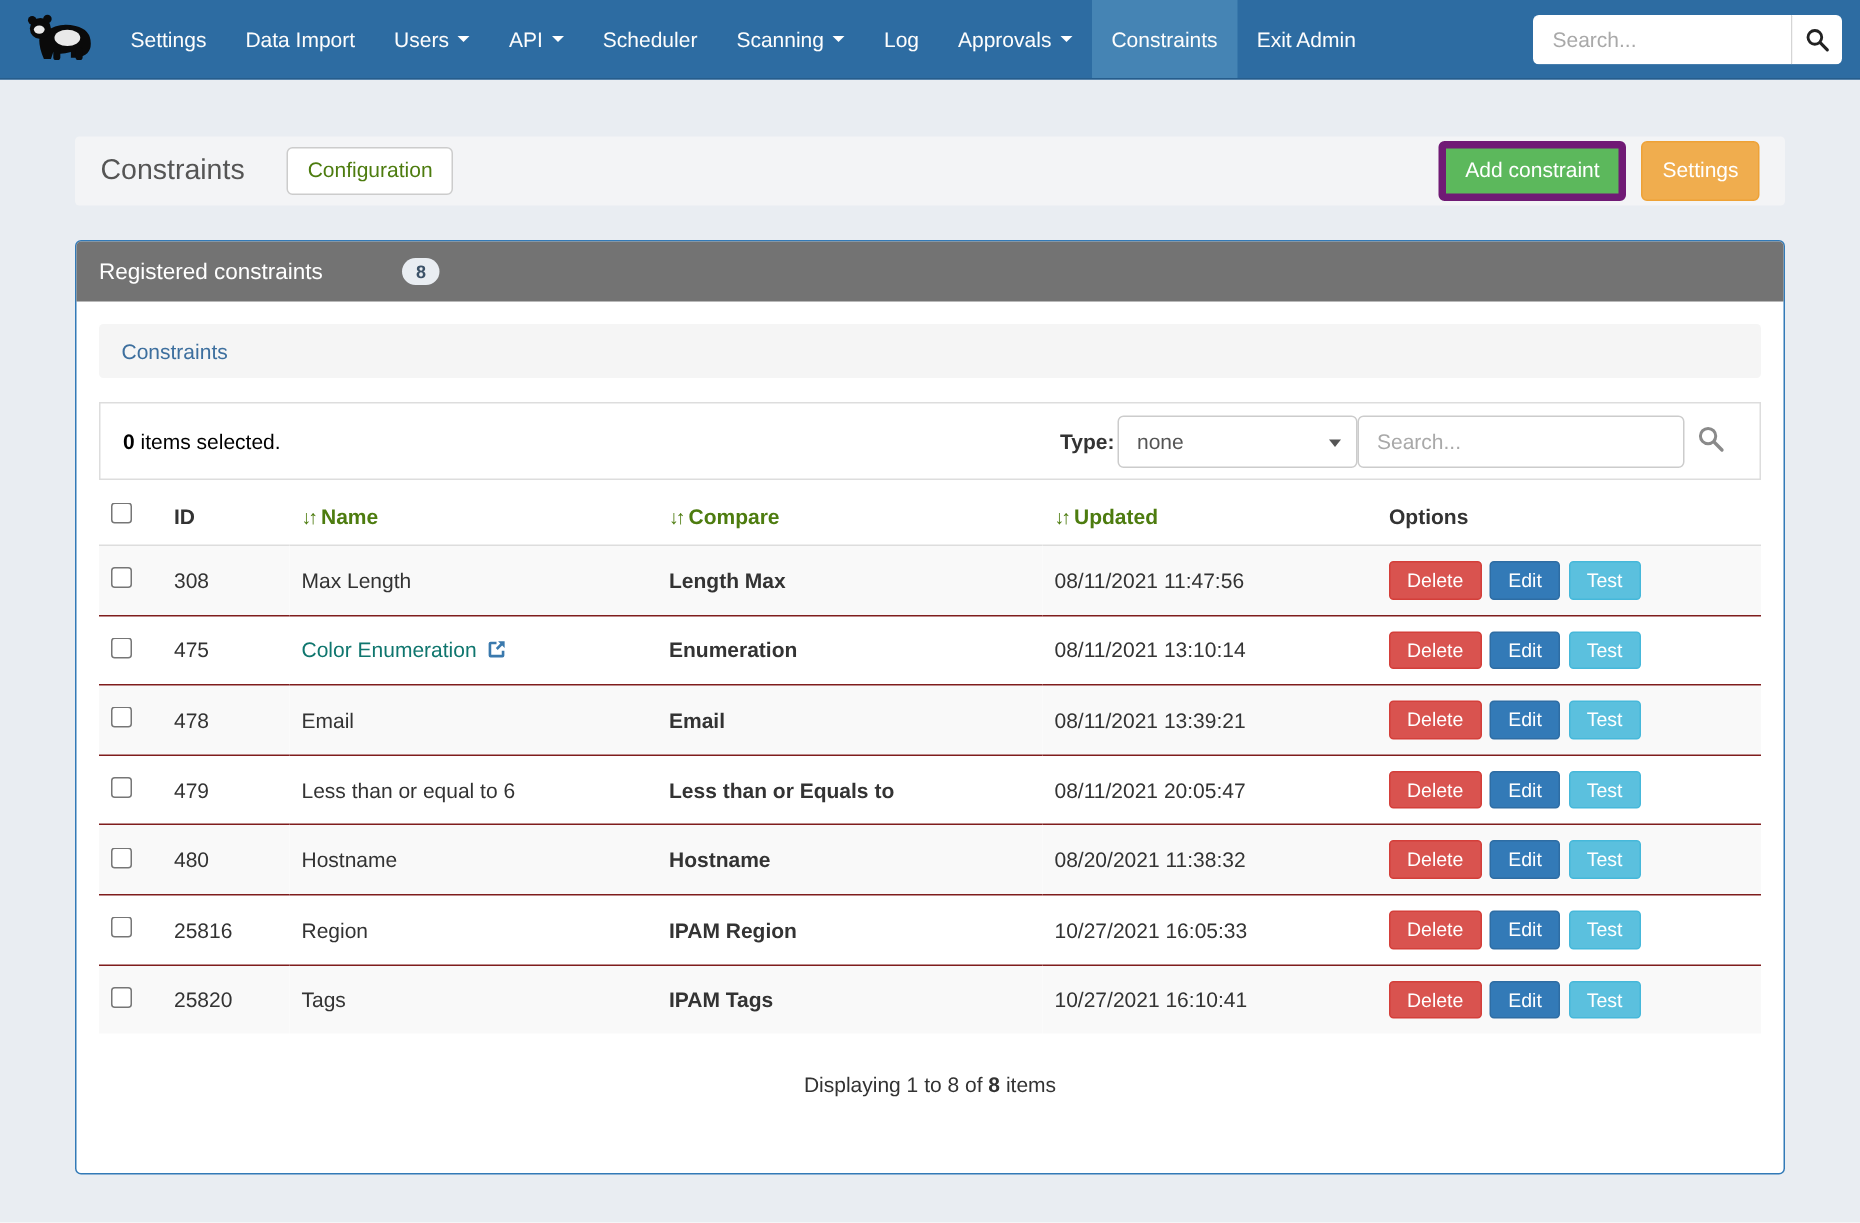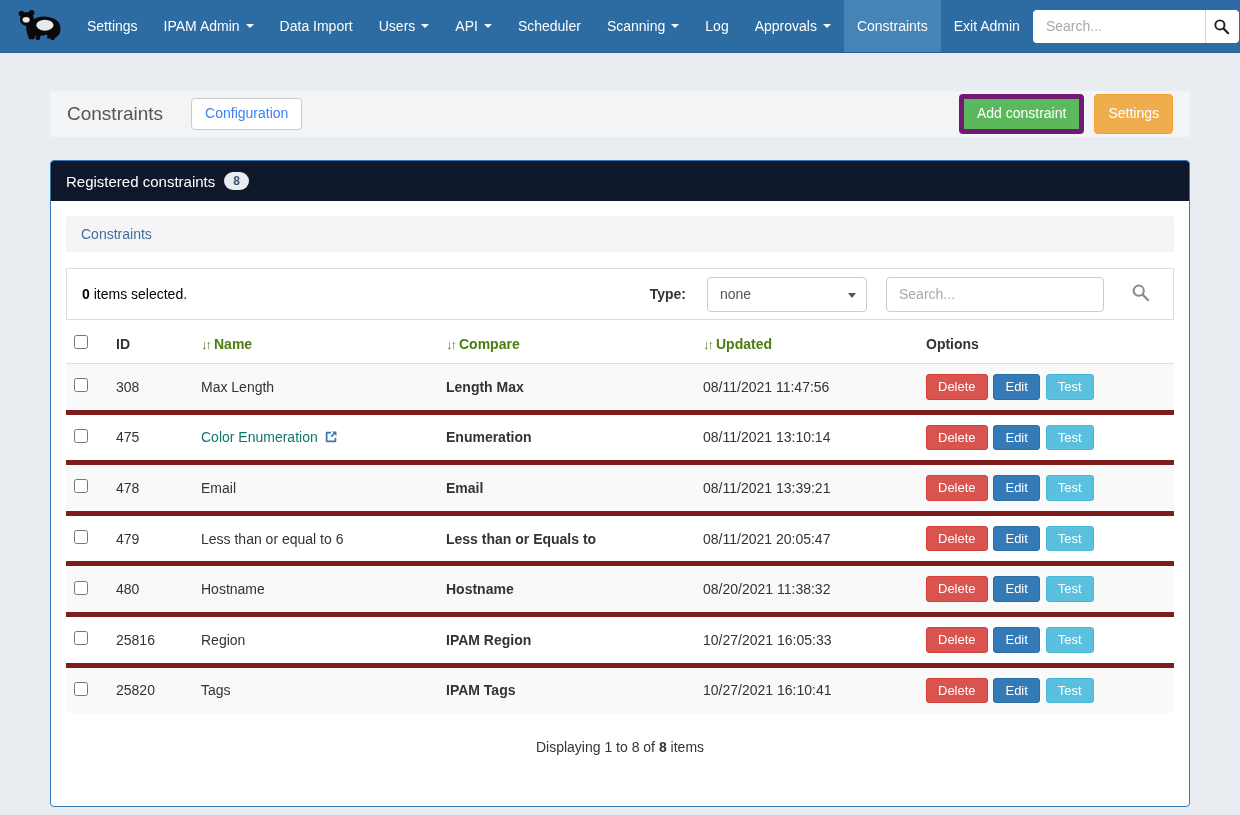--- a/index.html
+++ b/index.html
@@ -76,41 +76,42 @@
   }
   .page-title { font-size: 19px; color: #555; margin-right: 28px; font-weight: 400; }
   .btn {
     font-family: "Liberation Sans", sans-serif;
     font-size: 14px;
     padding: 7px 13px;
     border-radius: 4px;
     cursor: pointer;
     line-height: 1.1;
   }
-  .btn-default { background: #fff; border: 1px solid #ccc; color: #3b82f6; text-align: center; }
+  .btn-default { background: #fff; border: 1px solid #ccc; color: #4d7c0f; text-align: center; }
   .head-actions { margin-left: auto; display: flex; gap: 10px; }
   .btn-success { background: #5cb85c; border: 5px solid #701a75; color: #fff; }
   .btn-warning { background: #f0ad4e; border: 1px solid #eea236; color: #fff; }
 
   
   .panel {
     margin: 23px 50px 0;
     background: #fff;
     border: 1px solid #337ab7;
     border-radius: 4px;
   }
   .panel-heading {
-    background: #0f172a;
+    background: #737373;
     color: #fff;
     font-size: 15px;
     padding: 0 15px;
     height: 40px;
     display: flex;
     align-items: center;
     border-radius: 3px 3px 0 0;
+    gap: 44px;
   }
   .badge {
     display: inline-block;
     margin-left: 9px;
     background: #e9edf2;
     color: #3c5268;
     font-size: 12px;
     font-weight: bold;
     padding: 3px 9px;
     border-radius: 10px;
@@ -127,21 +128,21 @@
   .tab-strip a { color: #3d6f9e; text-decoration: none; cursor: pointer; }
 
   .toolbar {
     border: 1px solid #ddd;
     display: flex;
     align-items: center;
     padding: 8px 15px;
     height: 52px;
   }
   .toolbar-left { color: #000000; }
-  .toolbar-right { margin-left: auto; display: flex; align-items: center; gap: 19px; }
+  .toolbar-right { margin-left: auto; display: flex; align-items: center; gap: 0; }
   .type-label { font-weight: bold; margin-right: 2px; }
   .select {
     position: relative;
     width: 160px; height: 35px;
     border: 1px solid #ccc;
     border-radius: 4px;
     background: #fff;
     color: #555;
     padding: 8px 26px 8px 12px;
     cursor: pointer;
@@ -173,21 +174,21 @@
     padding: 13px 8px 11px;
     font-weight: bold;
     color: #333;
     border-bottom: 1px solid #ddd;
     white-space: nowrap;
   }
   table.data th.sortable { color: #4d7c0f; cursor: pointer; }
   .sort-icon { font-size: 13px; letter-spacing: -2px; margin-right: 4px; }
   table.data td {
     padding: 10px 8px;
-    border-top: 5px solid #7f1d1d;
+    border-top: 1px solid #7f1d1d;
     vertical-align: middle;
     white-space: nowrap;
   }
   table.data tbody tr:first-child td { border-top: none; }
   table.data tbody tr:nth-child(odd) { background: #f9f9f9; }
   .col-check { width: 42px; }
   .col-id { width: 85px; }
   .col-name { width: 245px; }
   .col-compare { width: 257px; font-weight: bold; }
   .col-updated { width: 223px; }
@@ -225,24 +226,20 @@
       <ellipse cx="13" cy="14" rx="4.6" ry="3.6" fill="#e9e9e9"></ellipse>
       <ellipse cx="37" cy="21" rx="11" ry="7" fill="#e9e9e9"></ellipse>
       <rect x="25" y="29" width="6" height="11" rx="2.5" fill="#0a0a0a"></rect>
       <rect x="44" y="29" width="6" height="11" rx="2.5" fill="#0a0a0a"></rect>
     </svg>
   </div>
 
   <div class="nav-list">
     <a class="nav-item">
         <span>Settings</span>
-      </a>
-    <a class="nav-item">
-        <span>IPAM Admin</span>
-        <span class="caret"></span>
       </a>
     <a class="nav-item">
         <span>Data Import</span>
       </a>
     <a class="nav-item">
         <span>Users</span>
         <span class="caret"></span>
       </a>
     <a class="nav-item">
         <span>API</span>

